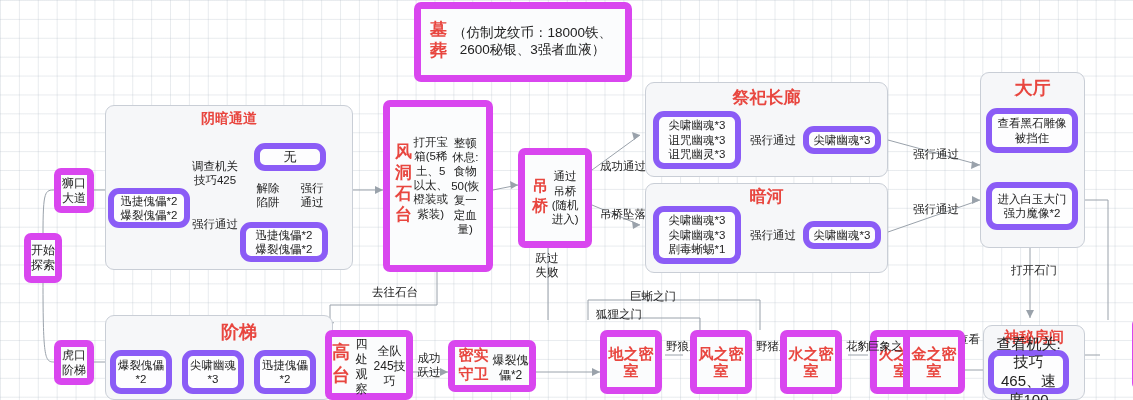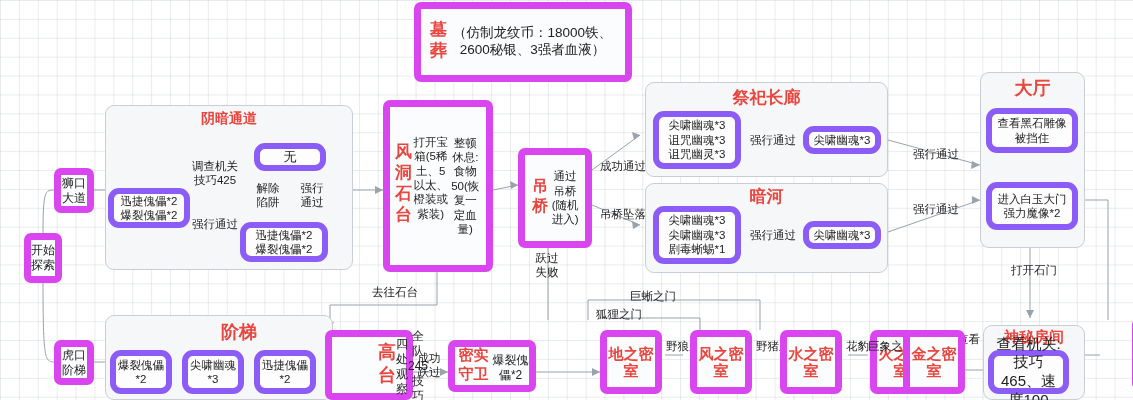--- a/index.html
+++ b/index.html
@@ -250,21 +250,21 @@
   <span>爆裂傀儡*2</span>
 </div>
 <div class="cell" style="left:182px;top:350px;width:62px;height:44px;font-size:11.5px;">
   <span>尖啸幽魂*3</span>
 </div>
 <div class="cell" style="left:254px;top:350px;width:62px;height:44px;font-size:11.5px;">
   <span>迅捷傀儡*2</span>
 </div>
 
 <div class="node" style="left:325px;top:330px;width:88px;height:70px;font-size:12px;justify-content:flex-start;padding-top:3px;">
-  <div class="redtxt" style="font-size:18px;margin-bottom:6px;margin-left:46px;">高台</div>
+  <div class="redtxt" style="font-size:18px;margin-bottom:6px;">高台</div>
   <div>四处观察</div>
   <div>全队245技巧</div>
 </div>
 
 <div class="node" style="left:448px;top:340px;width:88px;height:52px;font-size:12px;justify-content:flex-start;padding-top:3px;">
   <div class="redtxt" style="font-size:15px;margin-bottom:5px;">密实守卫</div>
   <div>爆裂傀儡*2</div>
 </div>
 
 <div class="node" style="left:600px;top:330px;width:62px;height:64px;">

